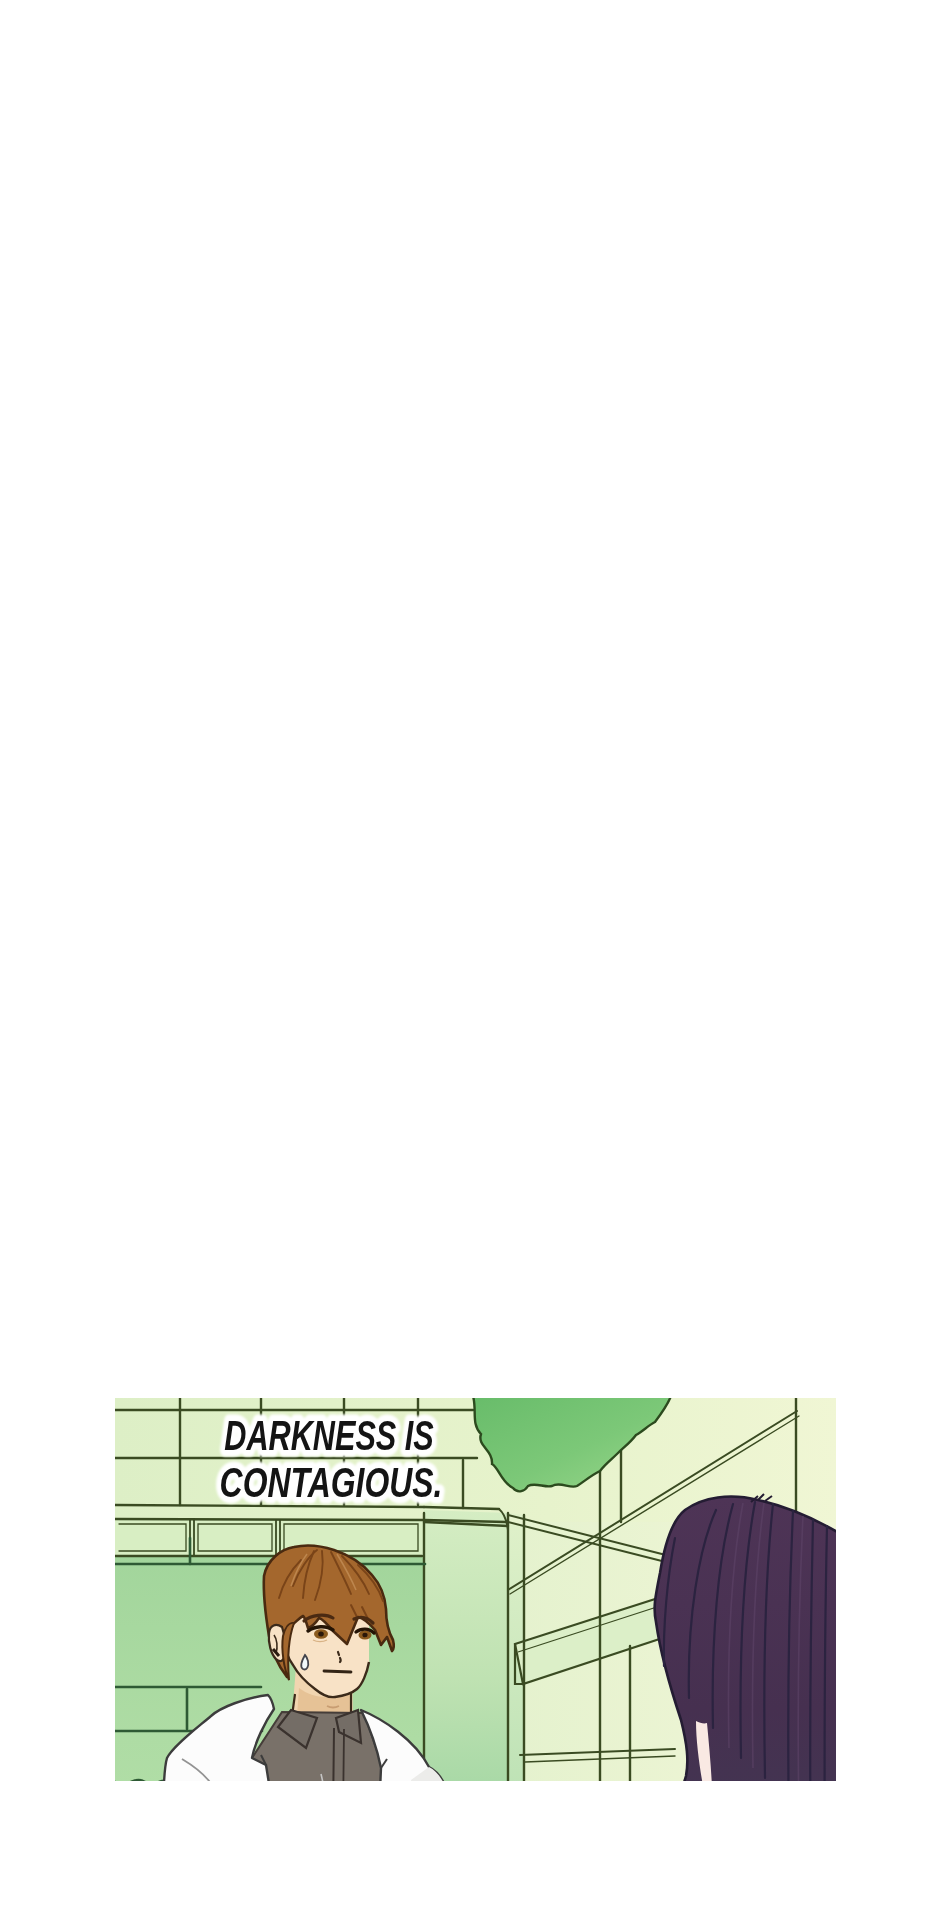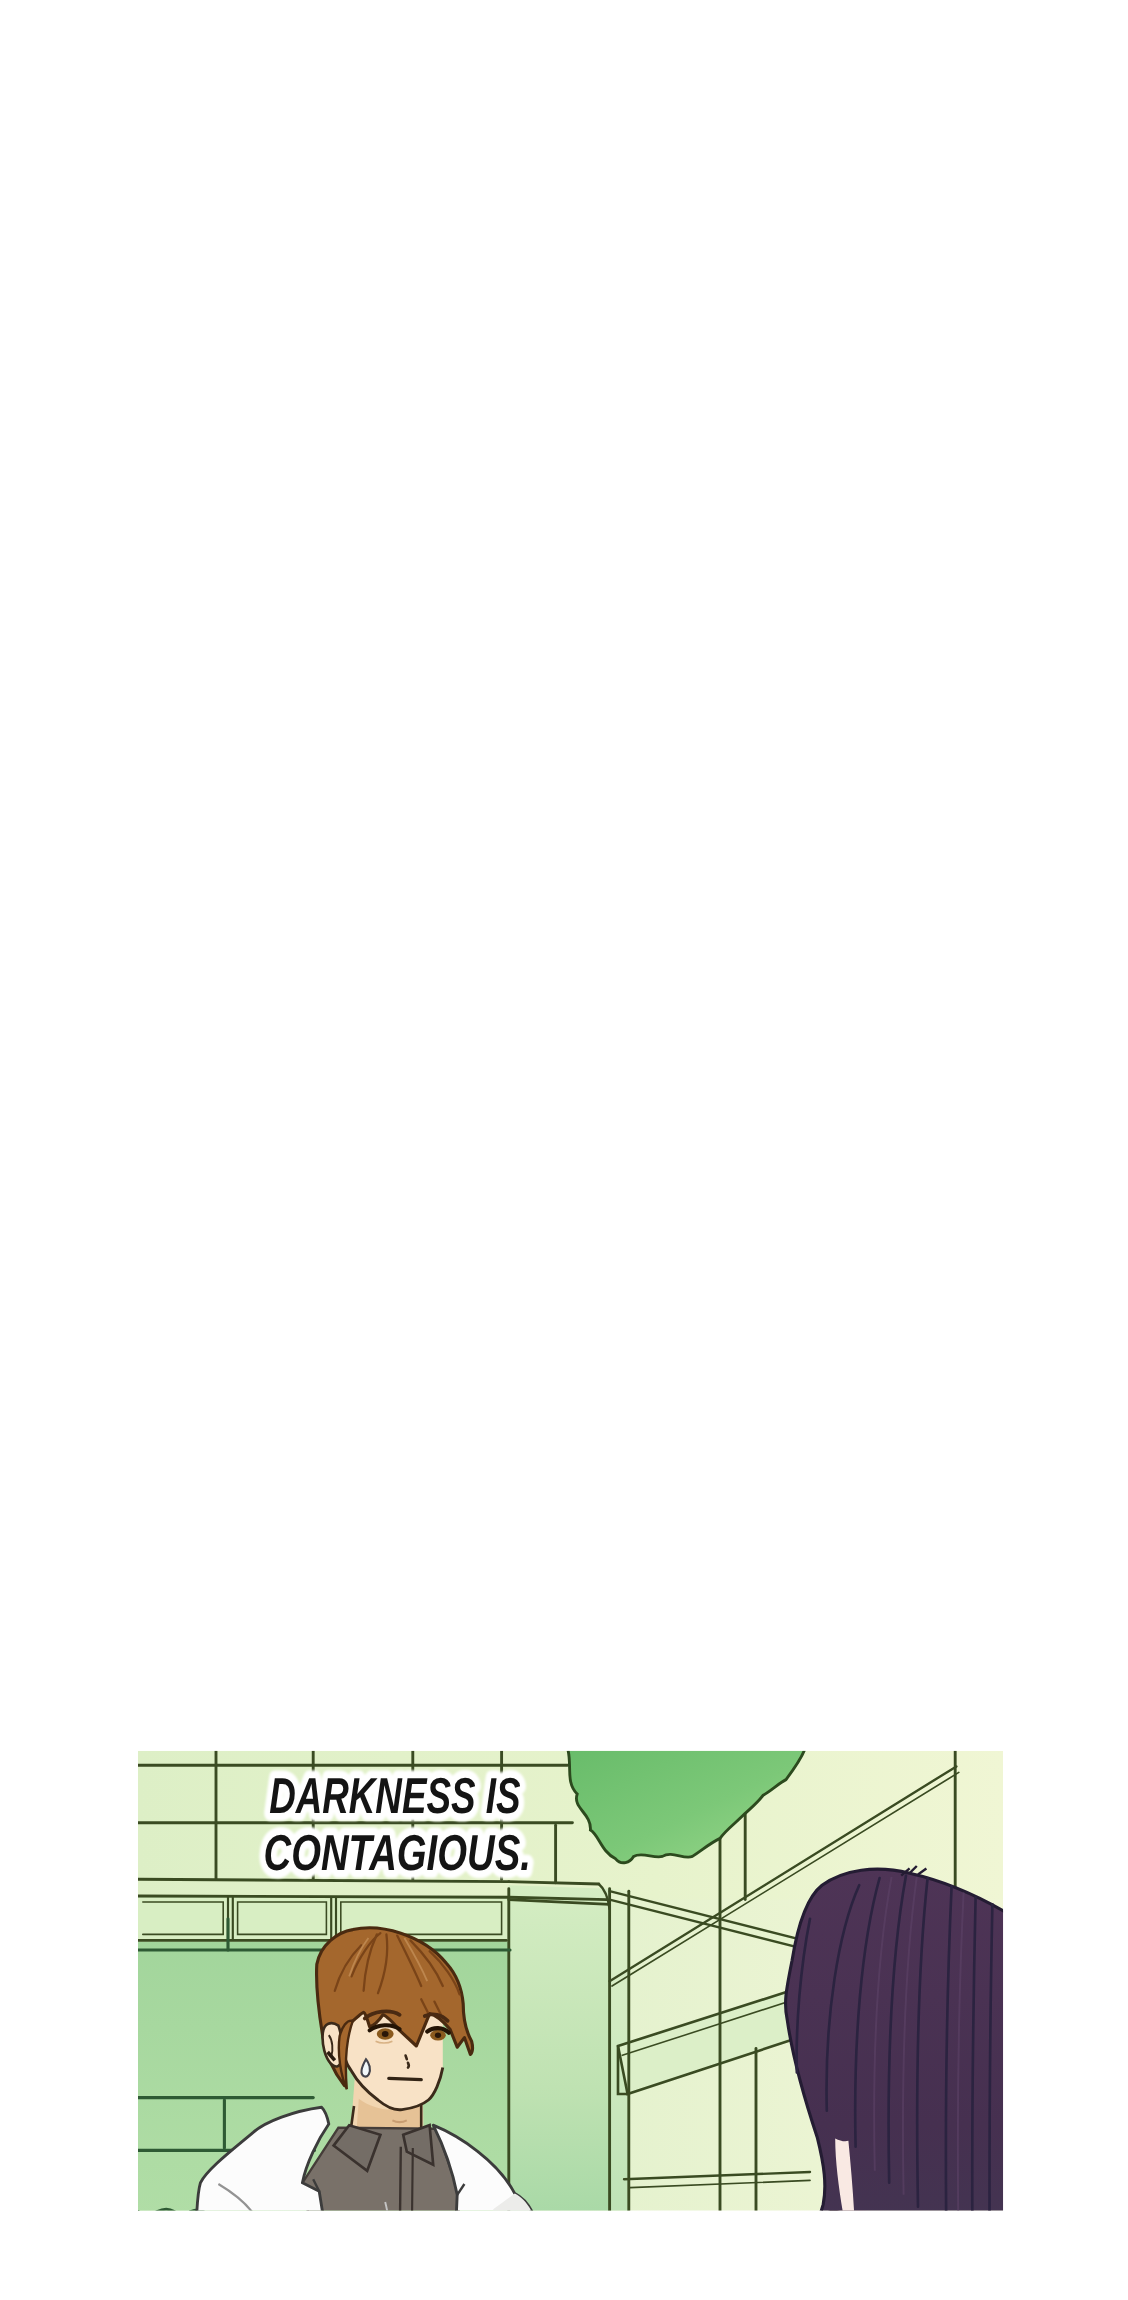--- a/index.html
+++ b/index.html
@@ -1,17 +1,17 @@
 <!DOCTYPE html>
 <html><head>
 <meta charset="utf-8">
 <style>
   html,body{margin:0;padding:0;background:#ffffff;}
   body{width:940px;height:1917px;position:relative;font-family:"Liberation Sans",sans-serif;}
-  .panel{position:absolute;left:115px;top:1459px;width:721px;height:383px;overflow:hidden;text-decoration:underline;}
+  .panel{position:absolute;left:115px;top:1398px;width:721px;height:383px;overflow:hidden;text-decoration:underline;}
 </style>
 </head>
 <body>
 <div class="panel">
 <svg width="721" height="519" viewBox="0 0 721 519" xmlns="http://www.w3.org/2000/svg">
 <defs>
   <linearGradient id="gRight" x1="0" y1="0" x2="1" y2="0">
     <stop offset="0" stop-color="#cde9c0"></stop>
     <stop offset="0.45" stop-color="#e2f1cc"></stop>
     <stop offset="1" stop-color="#f1f6d7"></stop>

